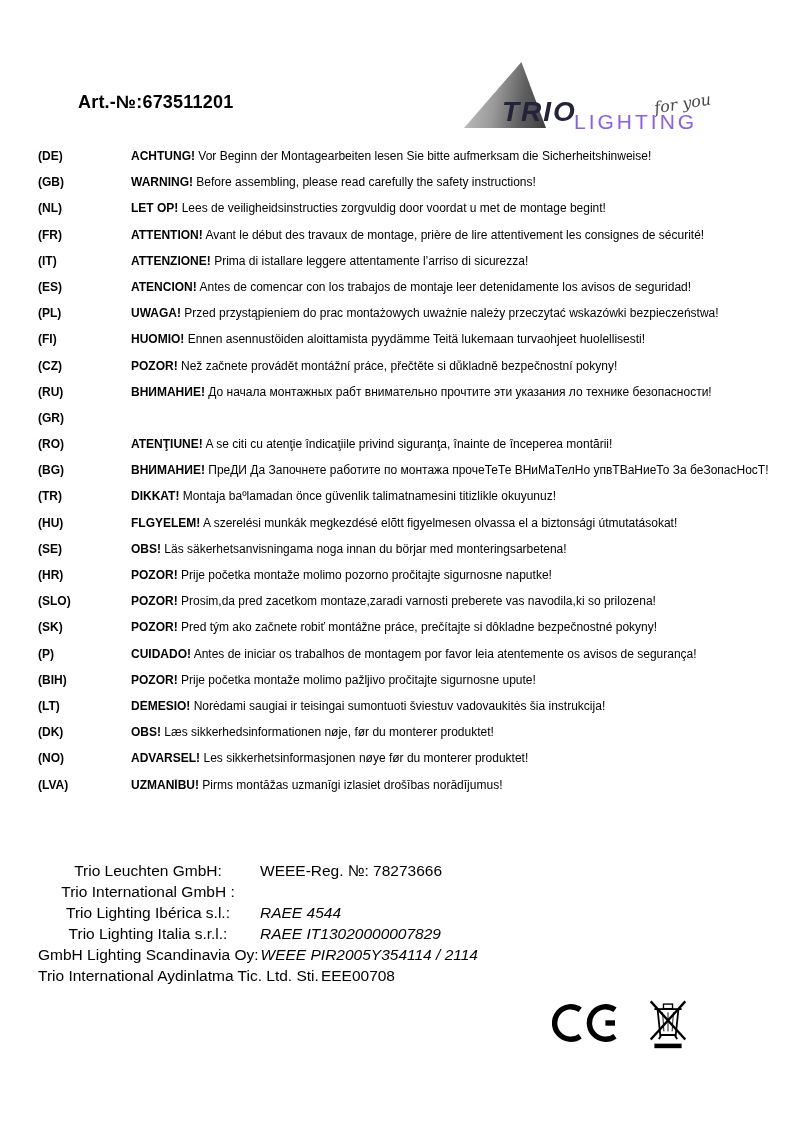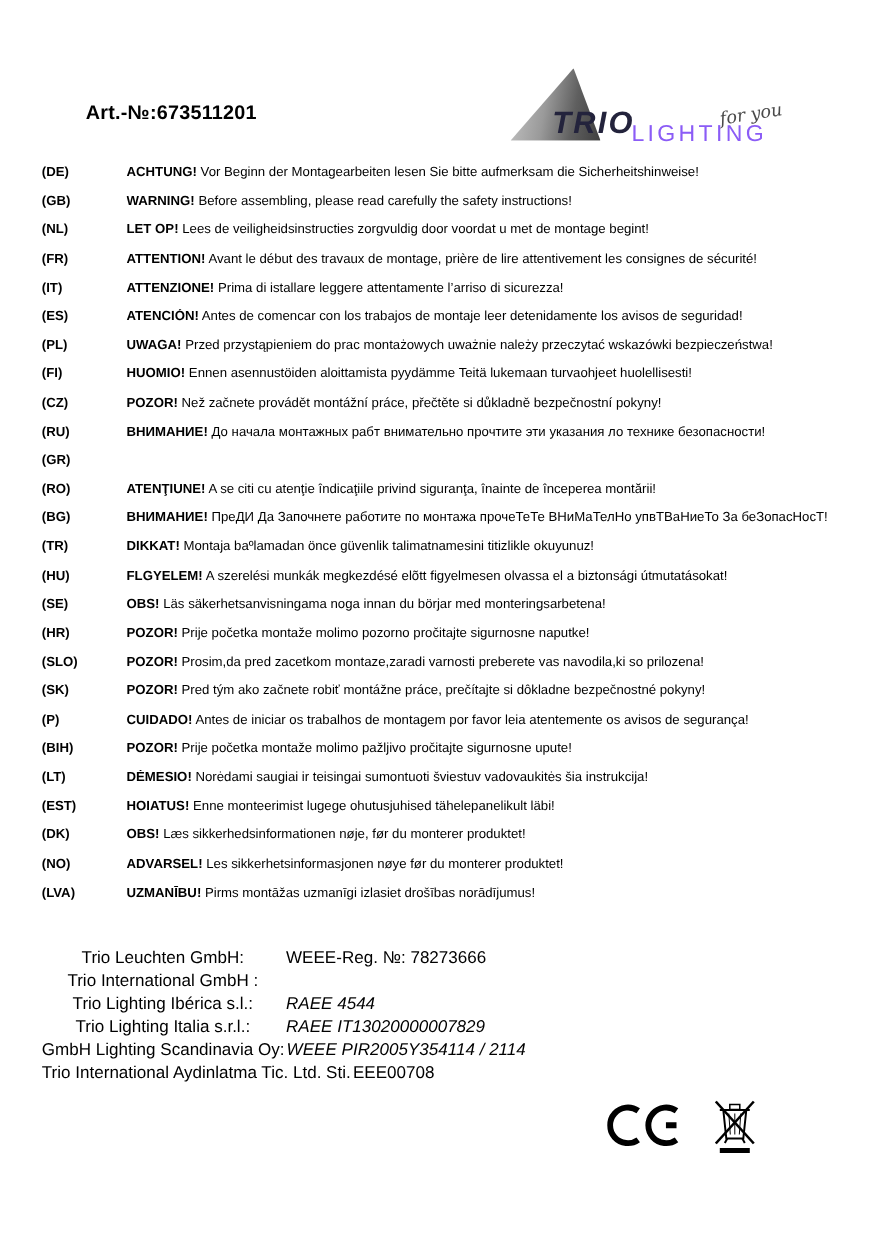--- a/index.html
+++ b/index.html
@@ -40,20 +40,21 @@
     font-size:16px;color:#4a4a4a;
     transform:rotate(-9deg);
   }
   
   .warnings{position:absolute;left:38px;top:150px;width:745px;}
   .warning-row{
     display:flex;
     font-size:12px;line-height:13.5px;
     margin-bottom:12.7px;
     white-space:nowrap;
+    gap:16px;
   }
   .lang-code{flex:none;width:77px;font-weight:bold;}
   .warning-text{flex:1;overflow:hidden;}
   .kw{font-weight:bold;}
   
   .footer{position:absolute;left:38px;top:860px;width:720px;font-size:15.5px;}
   .footer-row{line-height:21px;white-space:nowrap;}
   .f-name{display:inline-block;min-width:220px;text-align:center;}
   .f-reg{margin-left:2px;}
   .f-reg.it{font-style:italic;}
@@ -179,24 +180,20 @@
     <div class="warning-row">
       <span class="lang-code">(BIH)</span>
       <span class="warning-text"><b class="kw">POZOR!</b> <span>Prije početka montaže molimo pažljivo pročitajte sigurnosne upute!</span></span>
     </div>
 
     <div class="warning-row">
       <span class="lang-code">(LT)</span>
       <span class="warning-text"><b class="kw">DĖMESIO!</b> <span>Norėdami saugiai ir teisingai sumontuoti šviestuv vadovaukitės šia instrukcija!</span></span>
     </div>
 
-    <div class="warning-row">
-      <span class="lang-code">(EST)</span>
-      <span class="warning-text"><b class="kw">HOIATUS!</b> <span>Enne monteerimist lugege ohutusjuhised tähelepanelikult läbi!</span></span>
-    </div>
 
     <div class="warning-row">
       <span class="lang-code">(DK)</span>
       <span class="warning-text"><b class="kw">OBS!</b> <span>Læs sikkerhedsinformationen nøje, før du monterer produktet!</span></span>
     </div>
 
     <div class="warning-row">
       <span class="lang-code">(NO)</span>
       <span class="warning-text"><b class="kw">ADVARSEL!</b> <span>Les sikkerhetsinformasjonen nøye før du monterer produktet!</span></span>
     </div>

